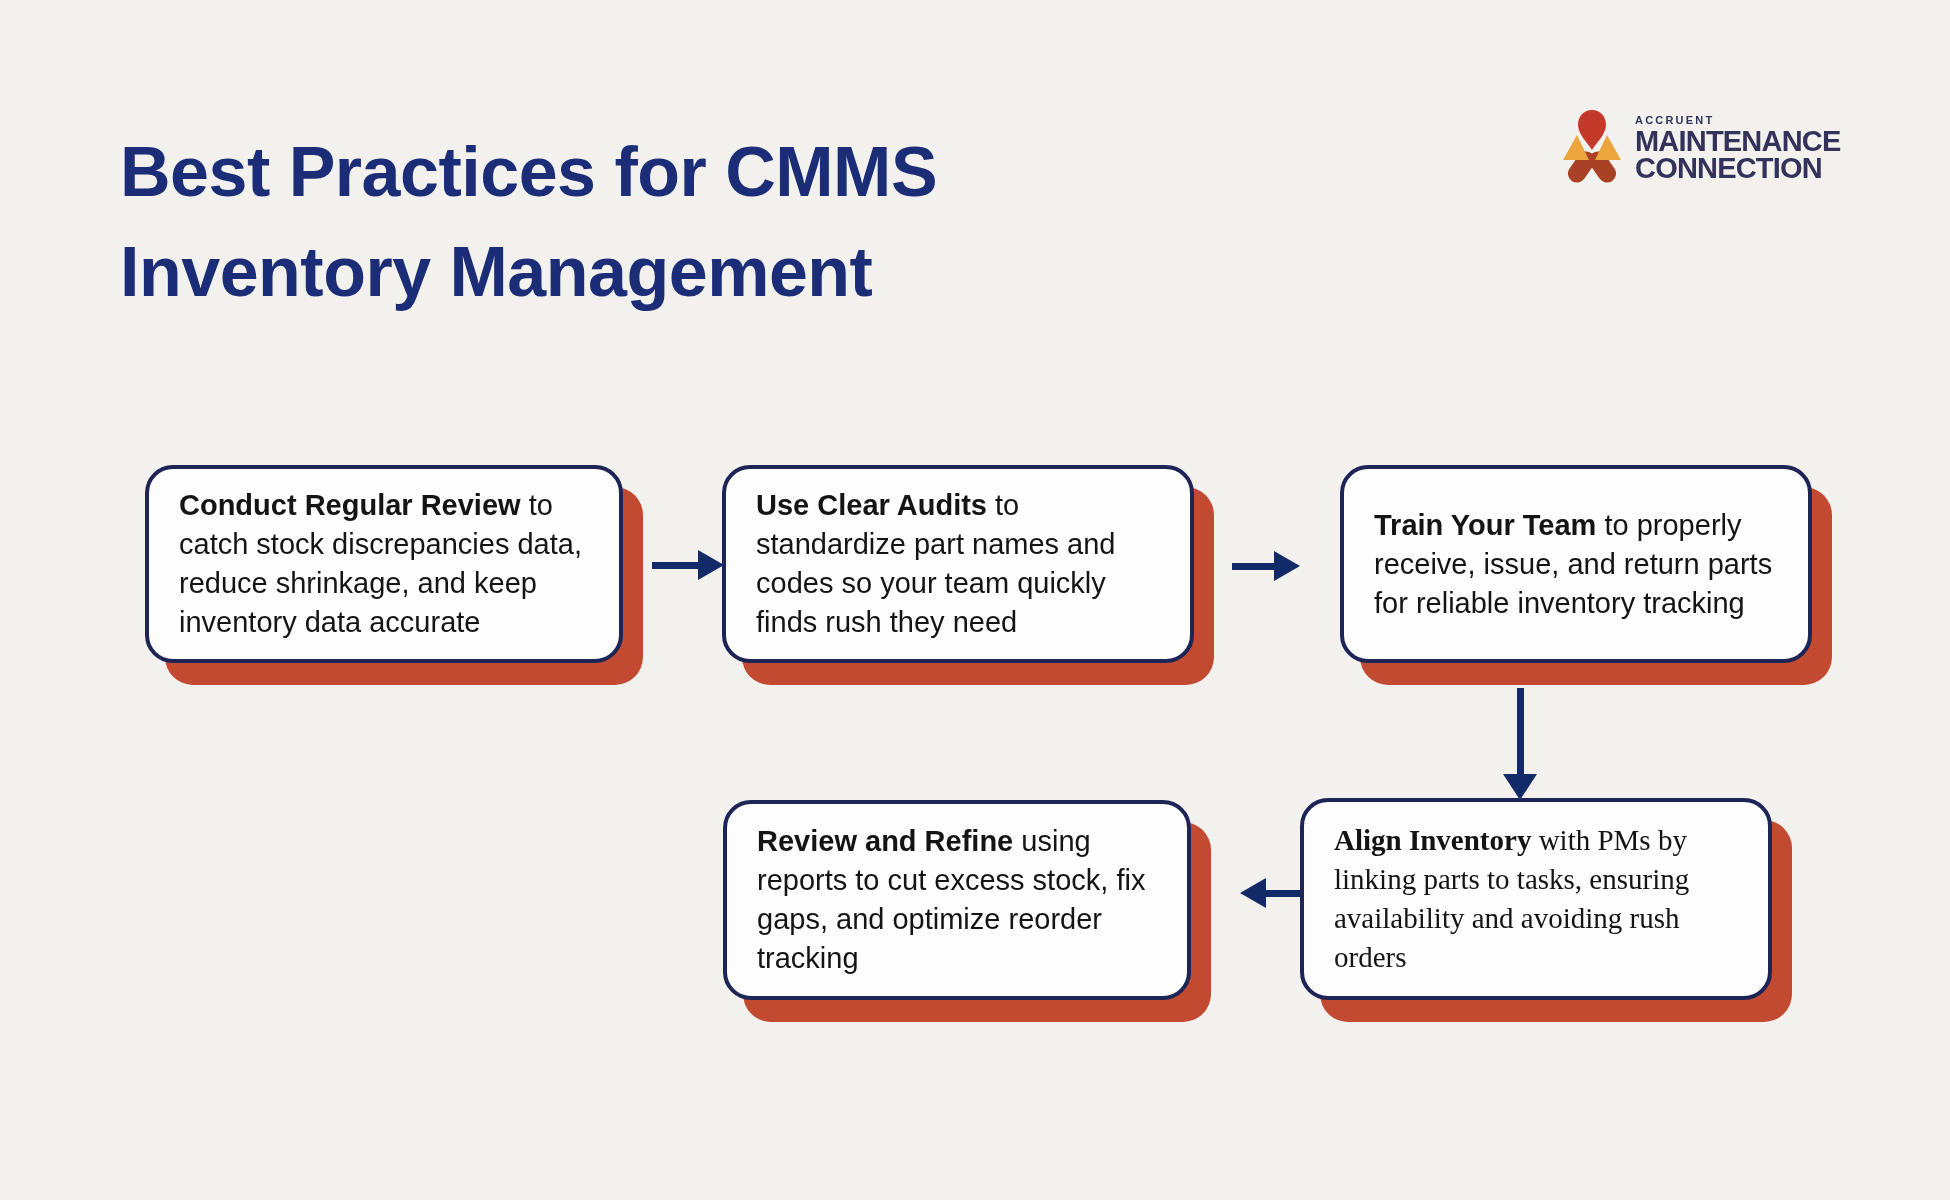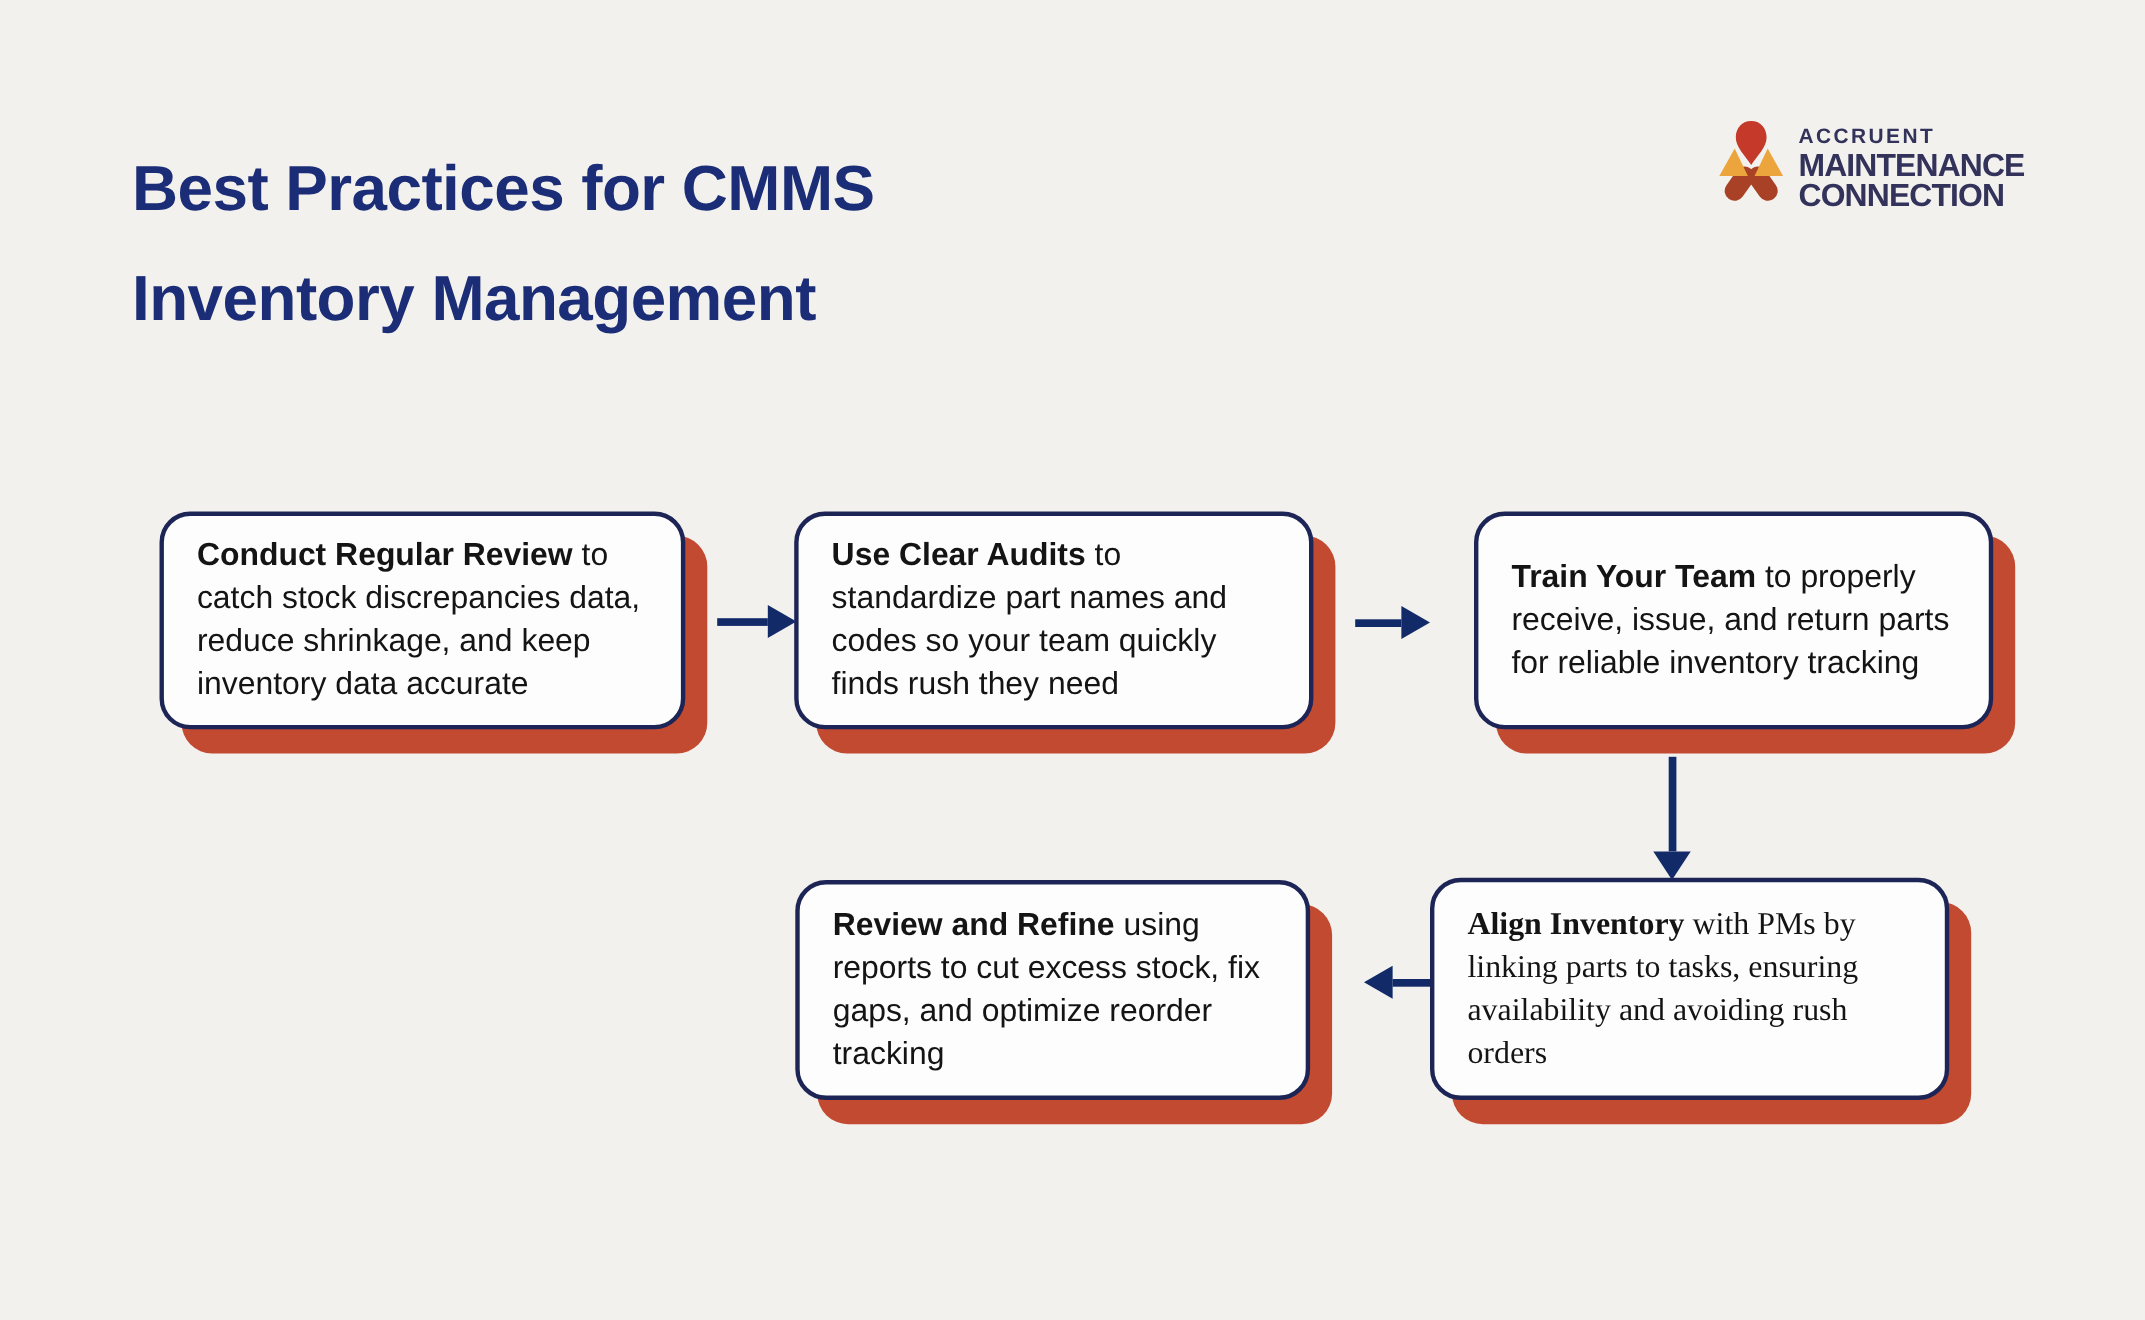--- a/index.html
+++ b/index.html
@@ -10,41 +10,41 @@
     font-family: "Liberation Sans", "DejaVu Sans", sans-serif;
     overflow: hidden;
   }
   .canvas { position: absolute; inset: 0; }
 
   
   .page-title {
     position: absolute;
     left: 120px;
     top: 122px;
-    font-size: 58px;
+    font-size: 70px;
     font-weight: 700;
     line-height: 100px;
     color: #1b2d76;
     letter-spacing: -0.5px;
   }
   .page-title span { display: block; }
 
   
   .logo {
     position: absolute;
     left: 1560px;
     top: 106px;
     display: flex;
     align-items: flex-start;
     gap: 11px;
   }
   .logo-icon { width: 64px; height: 78px; flex: 0 0 auto; }
   .logo-text { display: flex; flex-direction: column; color: #32325a; padding-top: 8px; }
   .logo-company {
-    font-size: 19px;
+    font-size: 11px;
     font-weight: 700;
     letter-spacing: 2.2px;
     margin-bottom: 2px;
   }
   .logo-product {
     font-size: 29px;
     font-weight: 700;
     letter-spacing: -0.8px;
     line-height: 27px;
   }

